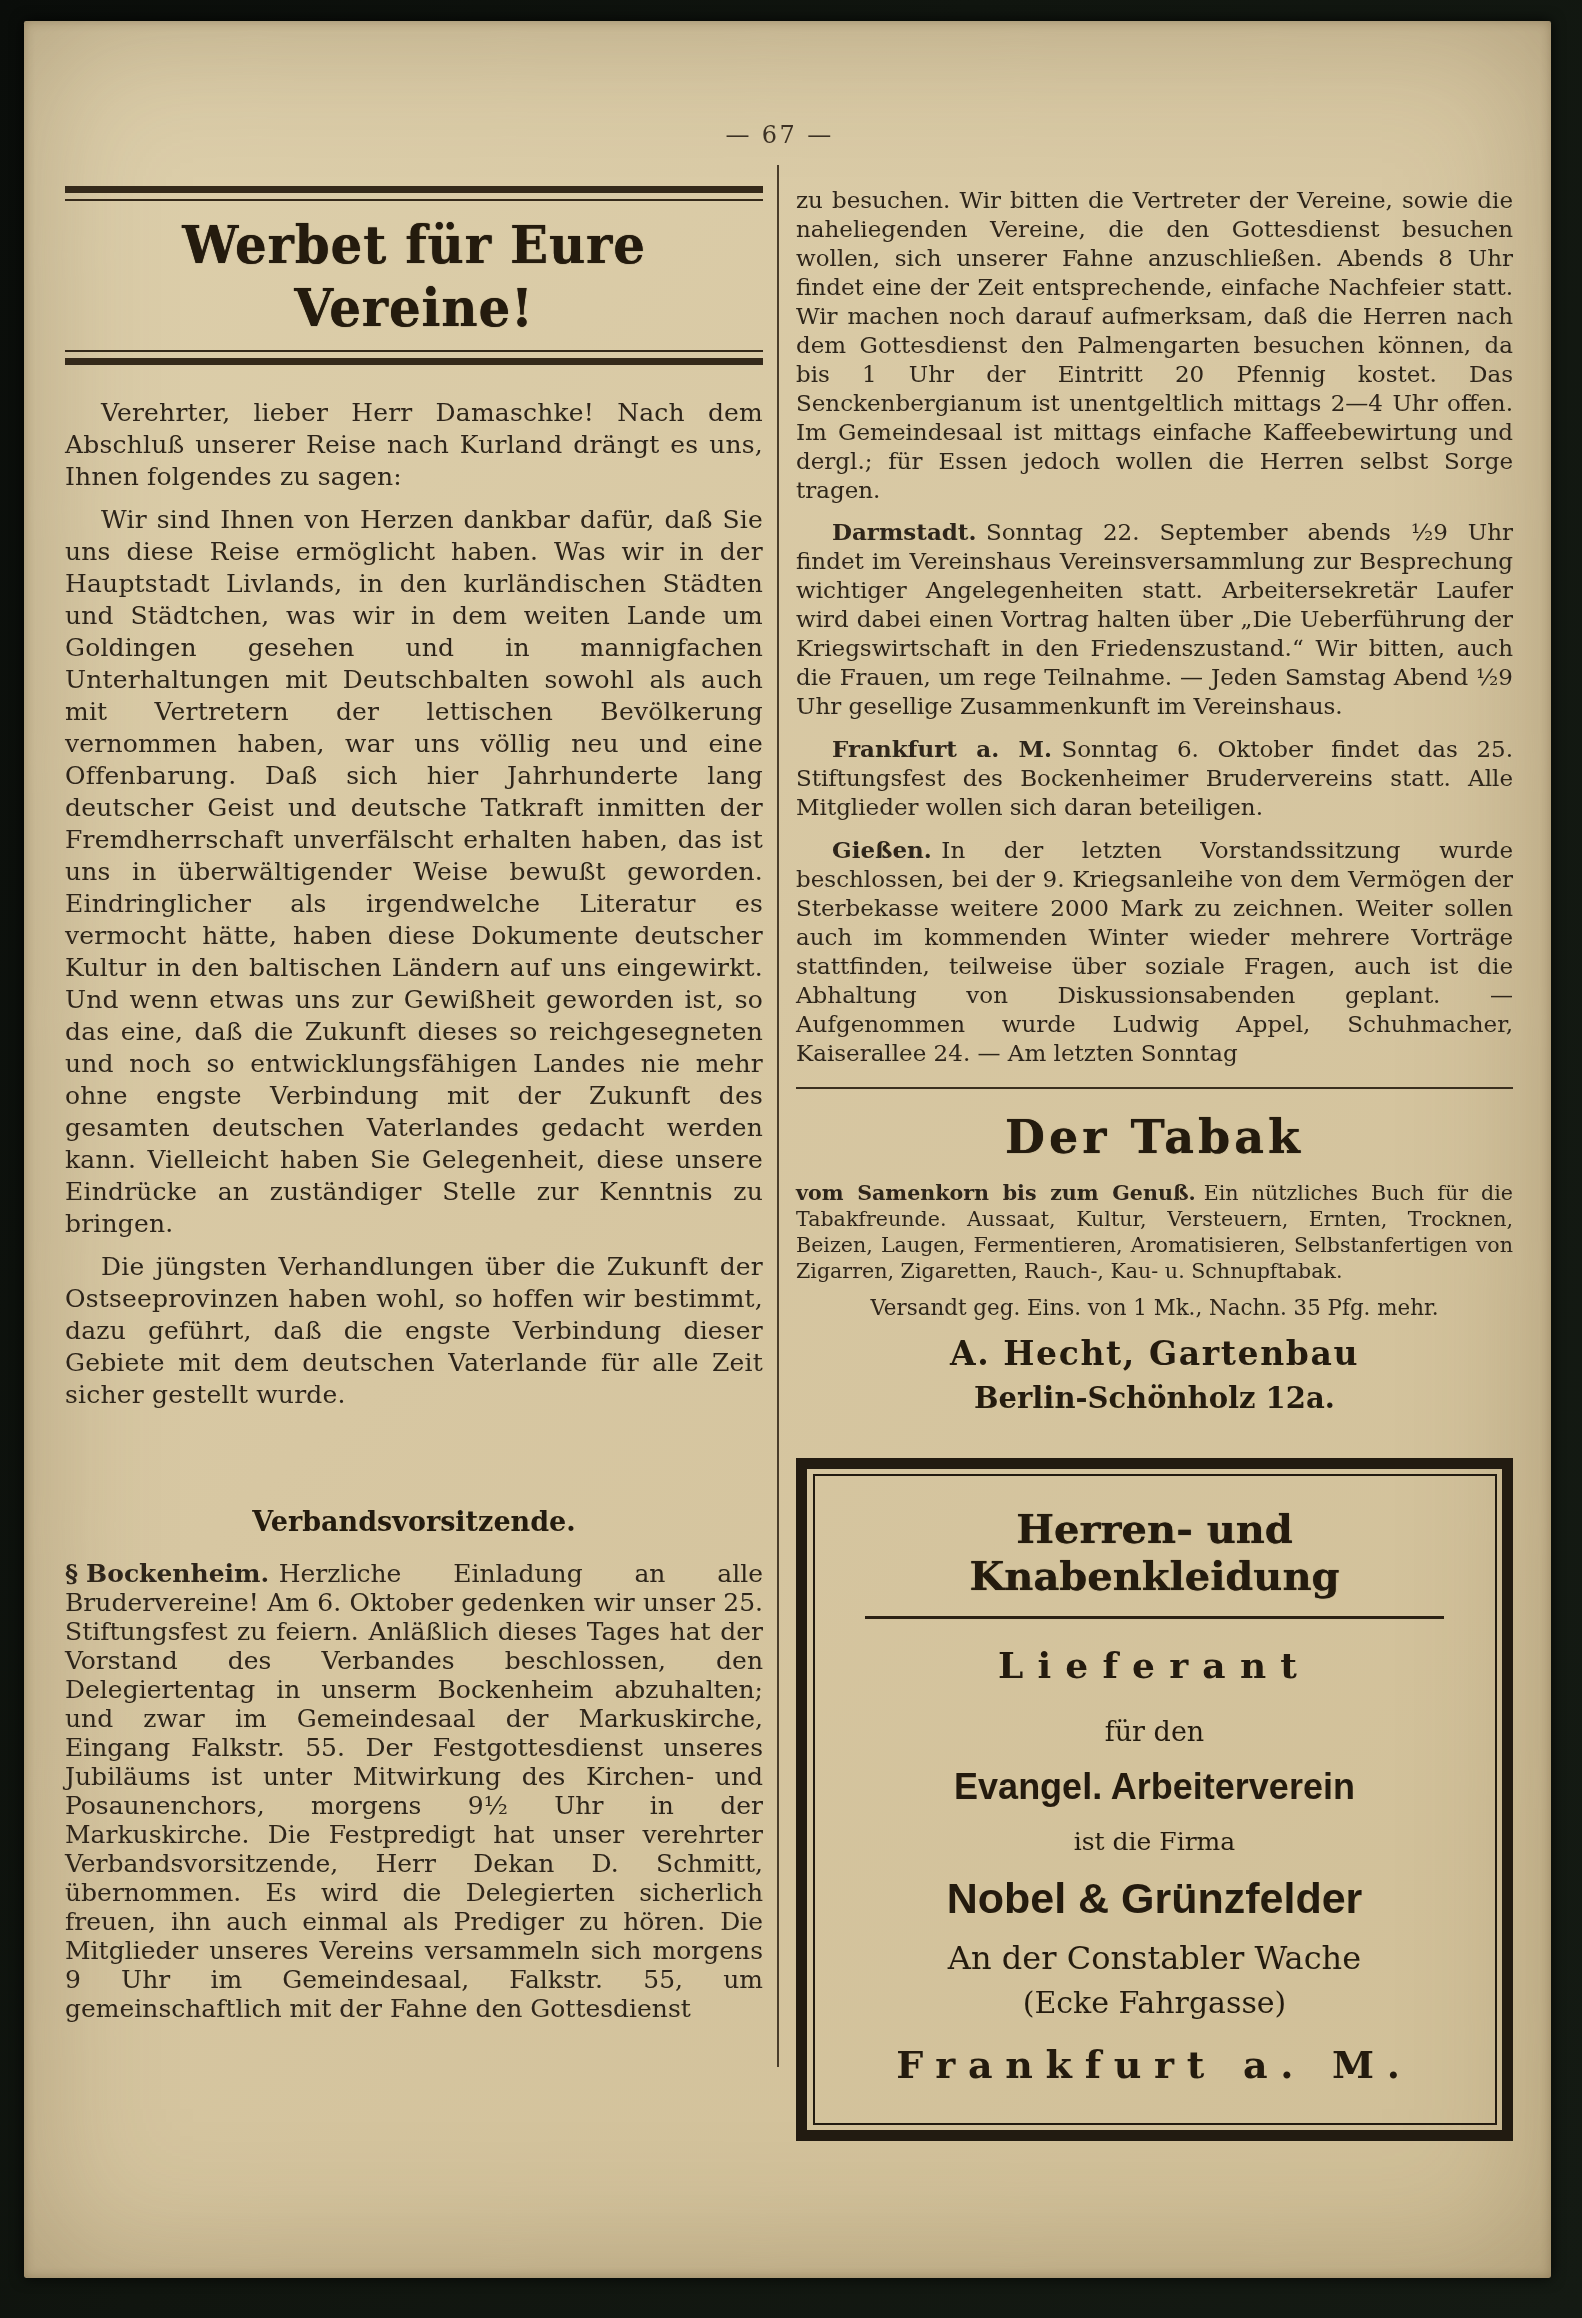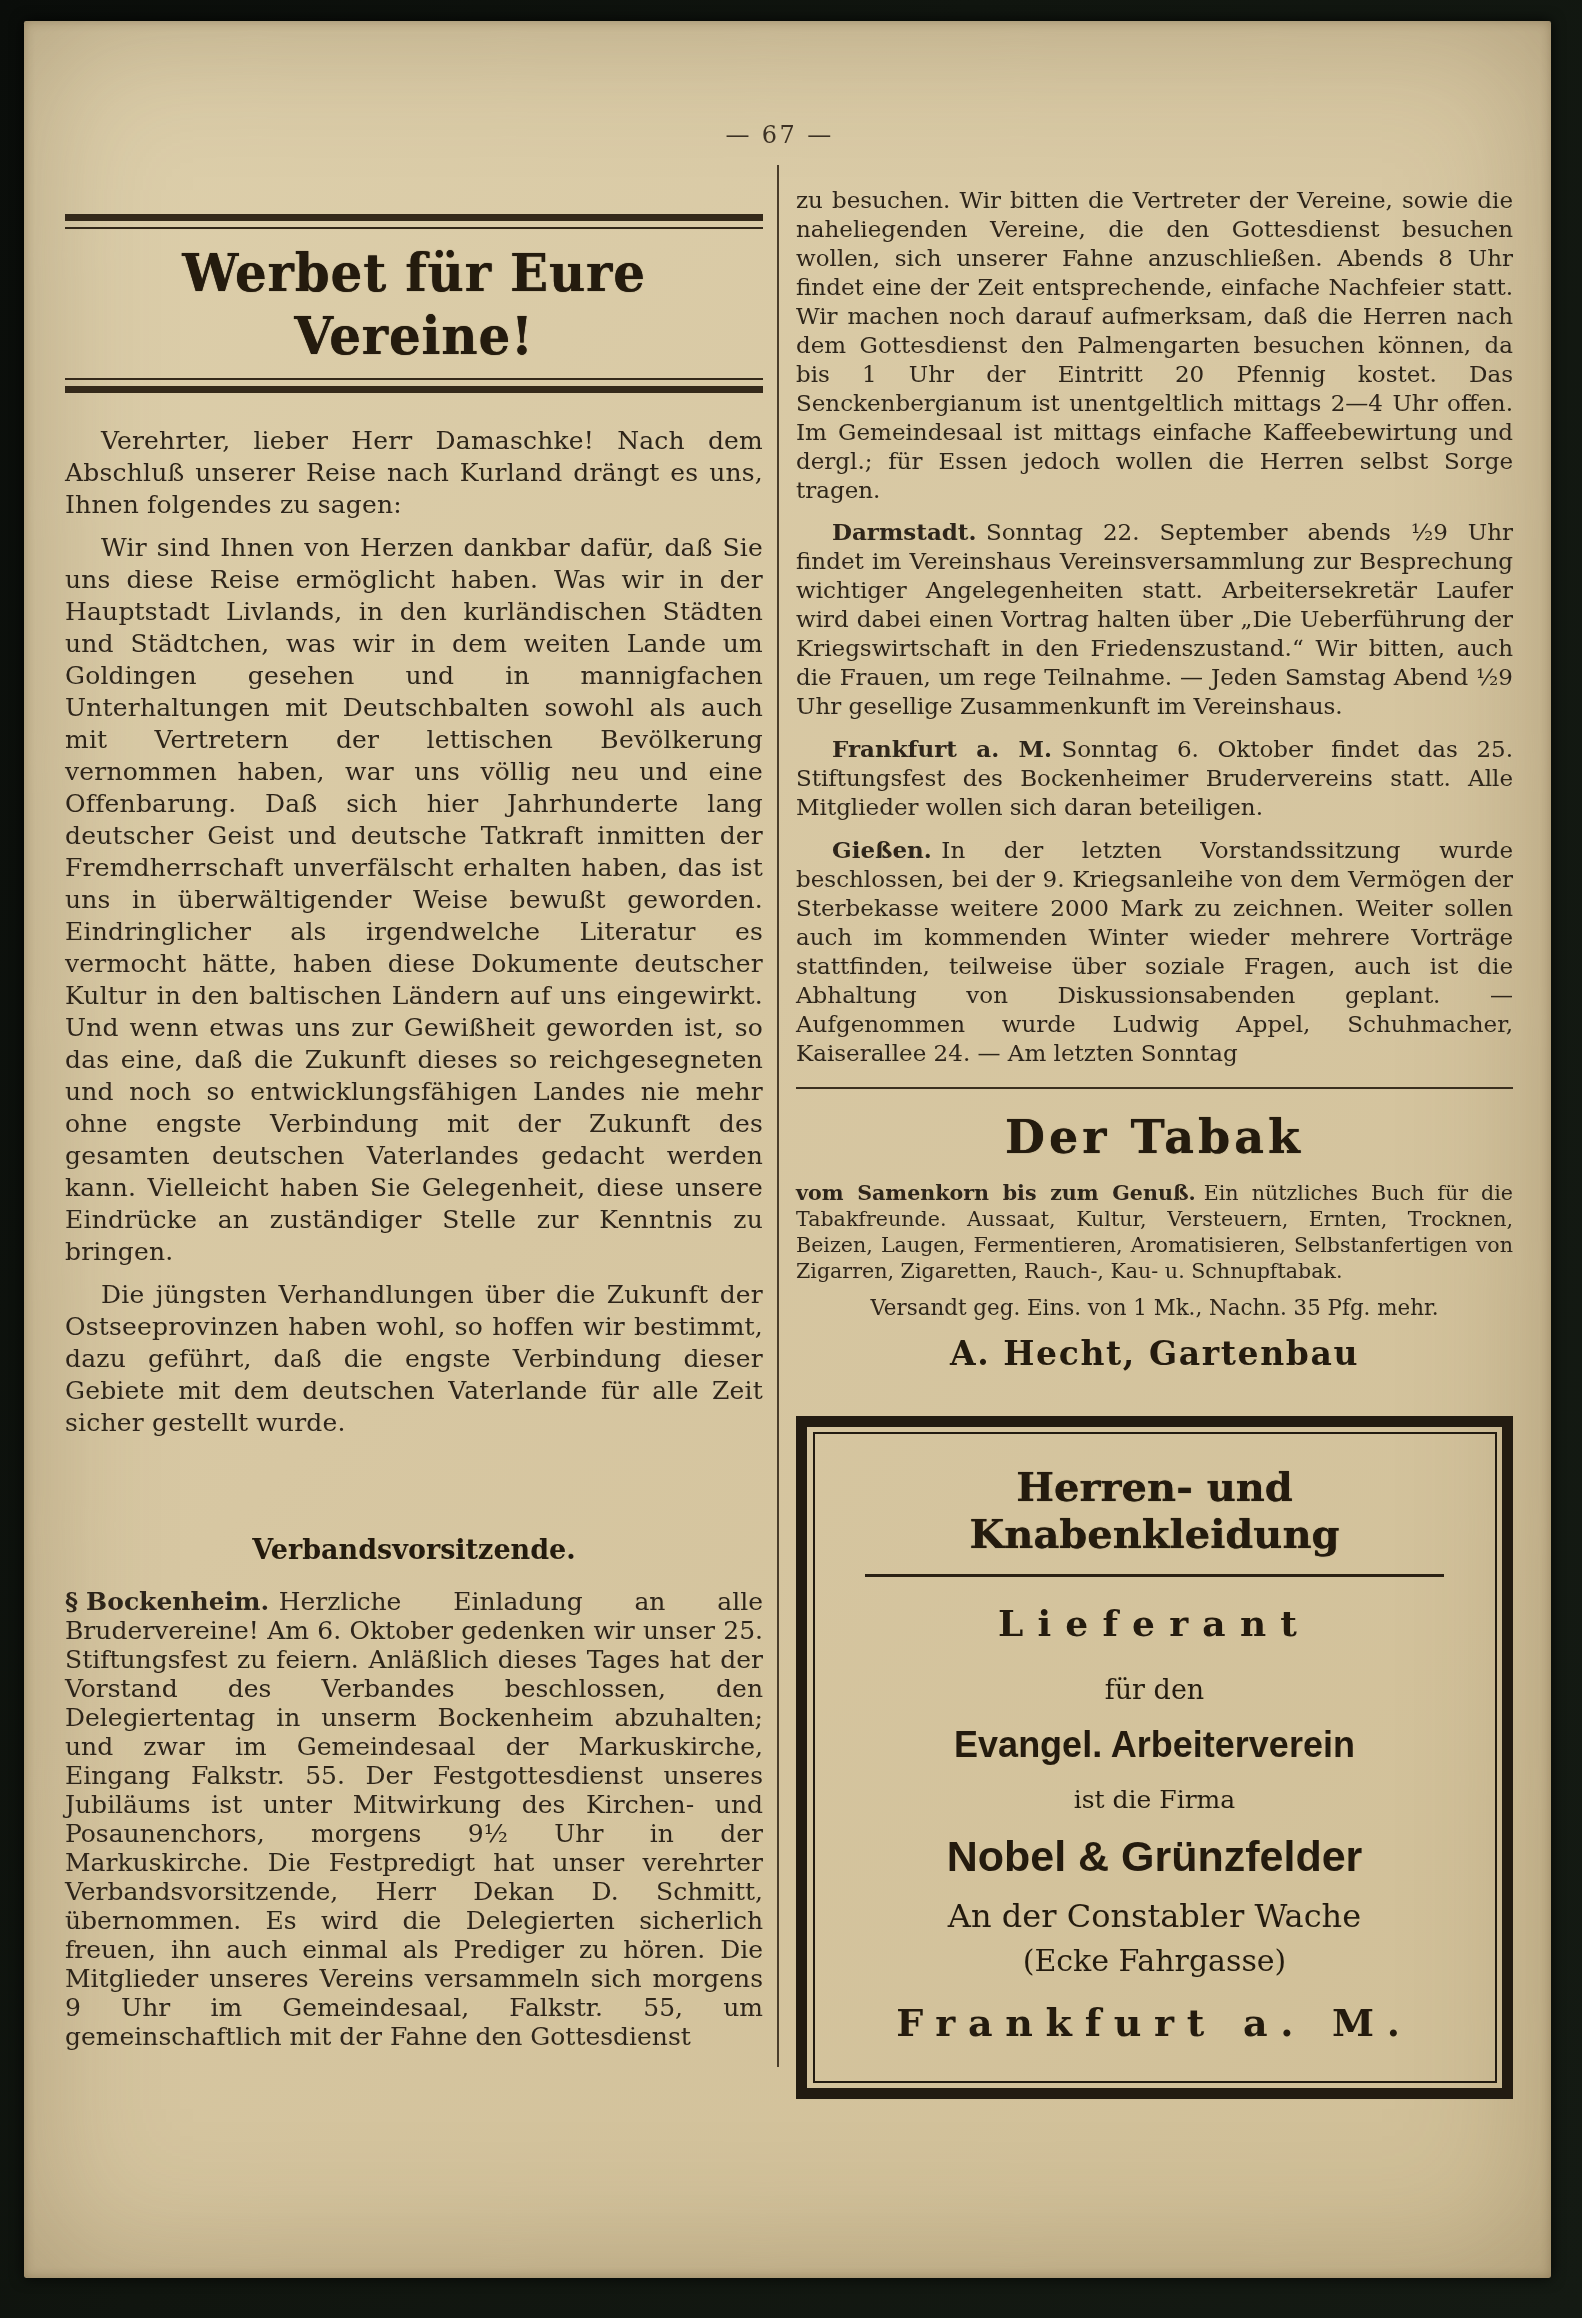--- a/index.html
+++ b/index.html
@@ -15,21 +15,21 @@
     box-shadow:inset 0 0 142px rgba(92,70,38,.34), inset 0 0 11px rgba(55,38,18,.3), 0 0 14.2px rgba(0,0,0,.8);
     border-radius:2.4px;overflow:hidden;color:#2e251a;
   }
   .pagenum{position:absolute;top:100px;left:0;right:16px;text-align:center;font-size:24px;letter-spacing:2.4px;color:#3c3124;}
   .divider{position:absolute;left:753px;top:144px;width:2.4px;height:1902px;background:#4a3d2b;}
   .col{position:absolute;top:165px;}
   .col.left{left:41px;width:698px;}
   .col.right{left:772px;width:717px;}
 
   
-  .headline-wrap{margin-bottom:32px;margin-top:28px;}
+  .headline-wrap{margin-bottom:32px;}
   .hr-thick{height:7.1px;background:#34291a;}
   .hr-thin{height:2.4px;background:#34291a;margin-top:6.3px;}
   .hr-thin.below{margin-top:0;margin-bottom:6.3px;}
   h1.headline{
     font-size:50px;font-weight:bold;text-align:center;margin:16px 0 14.2px;
     letter-spacing:0.8px;color:#241b0e;transform:scaleY(1.06);
     text-shadow:0 0 0.8px currentColor;
   }
 
   .body{text-align:justify;margin:0 0 11px 0;}
@@ -102,20 +102,21 @@
       <p class="body indent"><span class="lead">Frankfurt a. M.</span><span>Sonntag 6. Oktober findet das 25. Stiftungsfest des Bockenheimer Brudervereins statt. Alle Mitglieder wollen sich daran beteiligen.</span></p>
 
       <p class="body indent"><span class="lead">Gießen.</span><span>In der letzten Vorstandssitzung wurde beschlossen, bei der 9. Kriegsanleihe von dem Vermögen der Sterbekasse weitere 2000 Mark zu zeichnen. Weiter sollen auch im kommenden Winter wieder mehrere Vorträge stattfinden, teilweise über soziale Fragen, auch ist die Abhaltung von Diskussionsabenden geplant. — Aufgenommen wurde Ludwig Appel, Schuhmacher, Kaiserallee 24. — Am letzten Sonntag</span></p>
 
       <div class="tabak">
         <div class="tabak-rule"></div>
         <h2 class="tabak-title">Der Tabak</h2>
         <p class="tabak-body"><span class="lead">vom Samenkorn bis zum Genuß.</span><span>Ein nützliches Buch für die Tabakfreunde. Aussaat, Kultur, Versteuern, Ernten, Trocknen, Beizen, Laugen, Fermentieren, Aromatisieren, Selbstanfertigen von Zigarren, Zigaretten, Rauch-, Kau- u. Schnupftabak.</span></p>
         <p class="tabak-ship">Versandt geg. Eins. von 1 Mk., Nachn. 35 Pfg. mehr.</p>
         <div class="tabak-vendor">A. Hecht, Gartenbau</div>
+        <div class="tabak-addr">Berlin-Schönholz 12a.</div>
       </div>
 
       <div class="clothing">
         <div class="clothing-inner">
           <div class="cl1">Herren- und Knabenkleidung</div>
           <div class="cl1-rule"></div>
           <div class="cl2">Lieferant</div>
           <div class="cl3">für den</div>
           <div class="cl4">Evangel. Arbeiterverein</div>
           <div class="cl5">ist die Firma</div>

